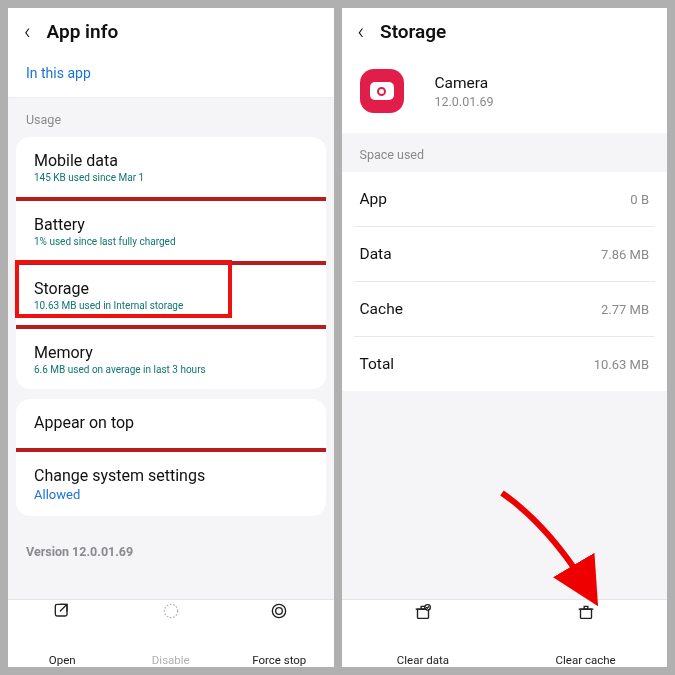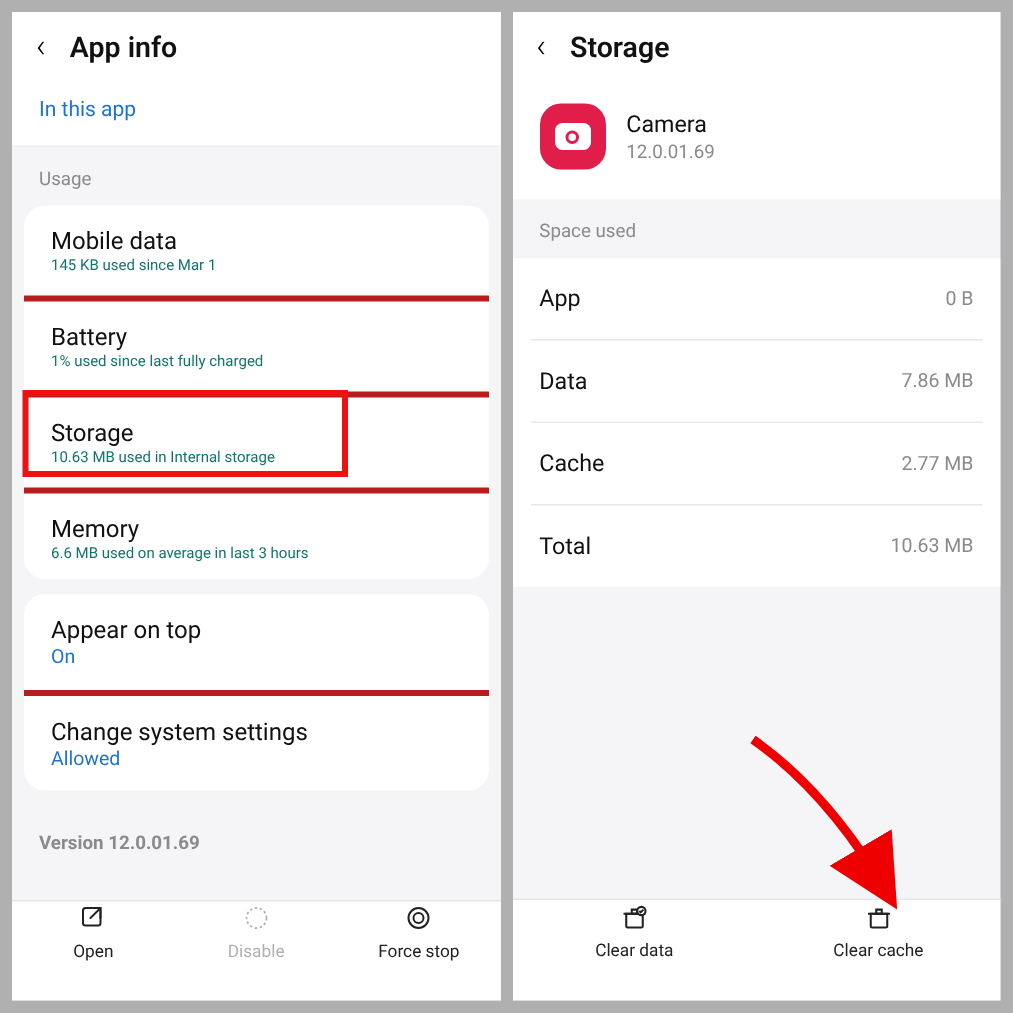--- a/index.html
+++ b/index.html
@@ -84,42 +84,42 @@
     background: #fff;
     border-top: 1px solid #e5e5e7;
     display: flex;
     height: 68px;
   }
   .bb-btn {
     flex: 1;
     display: flex;
     flex-direction: column;
     align-items: center;
-    justify-content: flex-start;
+    justify-content: space-between;
     gap: 4px;
     font-size: 11.5px;
     color: #222;
   }
   .bb-btn.disabled { color: #b0b0b0; }
   .bb-icon {
     width: 22px;
     height: 22px;
     display: flex;
     align-items: center;
     justify-content: center;
   }
   .highlight-box {
     border: 4px solid #e11;
     position: absolute;
     pointer-events: none;
   }
   .app-row {
     display: flex;
     align-items: center;
-    gap: 14px;
+    gap: 31px;
     padding: 14px 18px 20px;
     background:#fff;
   }
   .app-icon {
     width: 44px;
     height: 44px;
     background: #e11e4a;
     border-radius: 14px;
     display: flex;
     align-items: center;
@@ -178,21 +178,20 @@
     </div>
     <div class="row">
       <div class="row-title">Memory</div>
       <div class="row-sub">6.6 MB used on average in last 3 hours</div>
     </div>
   </div>
 
   <div class="card">
     <div class="row">
       <div class="row-title">Appear on top</div>
-      <div class="row-sub-blue">On</div>
     </div>
     <div class="row">
       <div class="row-title">Change system settings</div>
       <div class="row-sub-blue">Allowed</div>
     </div>
   </div>
 
   <div class="version">Version 12.0.01.69</div>
 
   <div class="bottom-bar">

